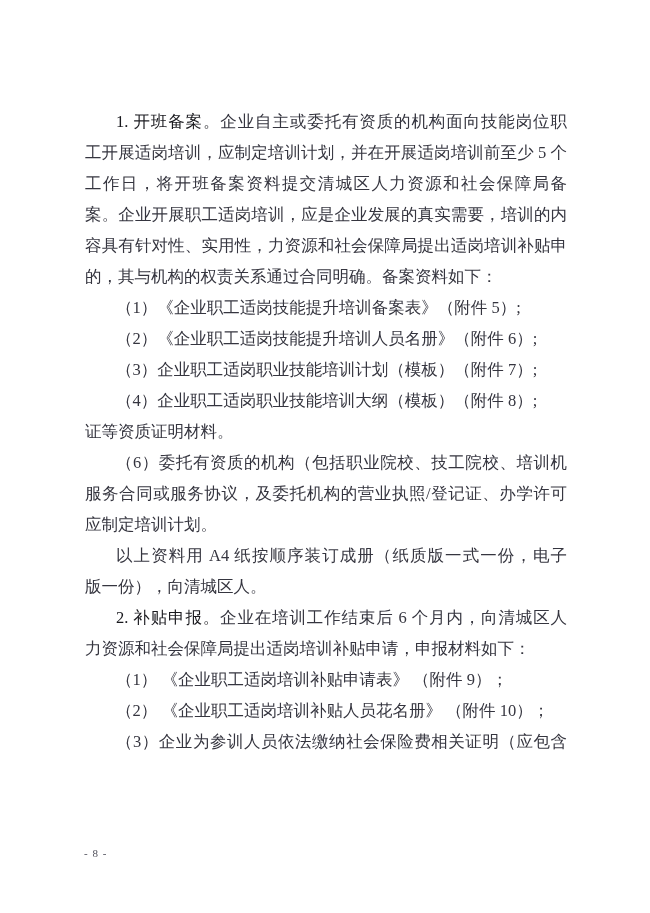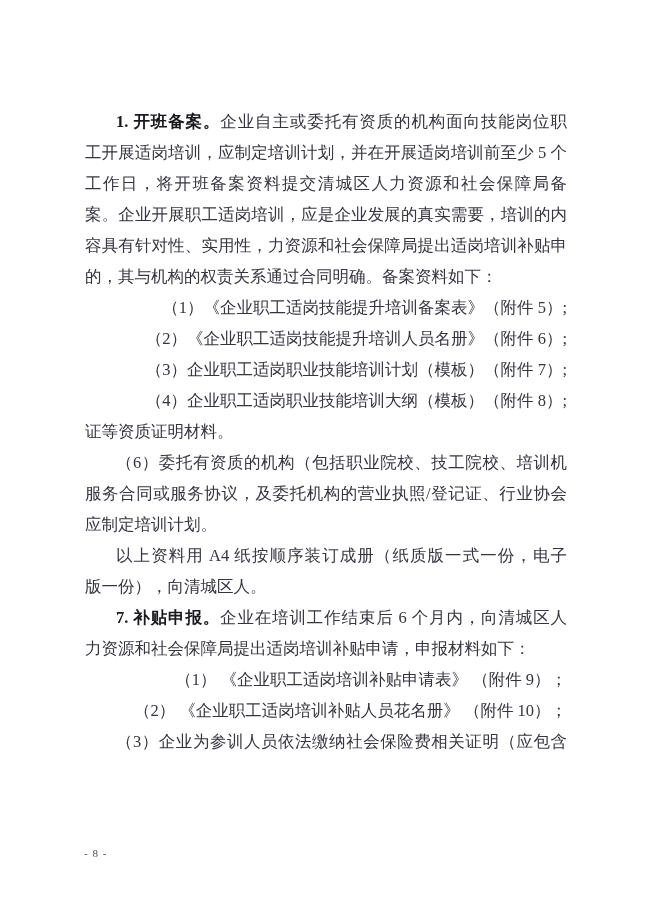--- a/index.html
+++ b/index.html
@@ -29,24 +29,23 @@
     white-space: nowrap;
     overflow: hidden;
   }
   .line.justify {
     white-space: normal;
     text-align: justify;
     text-align-last: justify;
   }
   .line.indent {
     text-indent: 31px;
-    text-align: right;
   }
   .bold {
-    font-weight: bold;
+    font-weight: normal;
     color: #18181d;
   }
   .page-number {
     position: absolute;
     left: 84px;
     top: 845px;
     font-size: 11px;
     line-height: 16px;
     color: #4d4d58;
     letter-spacing: 1px;
@@ -62,24 +61,24 @@
       <div class="line justify"><span>工作日，将开班备案资料提交清城区人力资源和社会保障局备</span></div>
       <div class="line justify"><span>案。企业开展职工适岗培训，应是企业发展的真实需要，培训的内</span></div>
       <div class="line justify"><span>容具有针对性、实用性，力资源和社会保障局提出适岗培训补贴申请</span></div>
       <div class="line"><span>的，其与机构的权责关系通过合同明确。备案资料如下：</span></div>
       <div class="line indent"><span>（1）《企业职工适岗技能提升培训备案表》（附件 5）;</span></div>
       <div class="line indent"><span>（2）《企业职工适岗技能提升培训人员名册》（附件 6）;</span></div>
       <div class="line indent"><span>（3）企业职工适岗职业技能培训计划（模板）（附件 7）;</span></div>
       <div class="line indent"><span>（4）企业职工适岗职业技能培训大纲（模板）（附件 8）;</span></div>
       <div class="line"><span>证等资质证明材料。</span></div>
       <div class="line indent justify"><span>（6）委托有资质的机构（包括职业院校、技工院校、培训机</span></div>
-      <div class="line justify"><span>服务合同或服务协议，及委托机构的营业执照/登记证、行业协会</span></div>
+      <div class="line justify"><span>服务合同或服务协议，及委托机构的营业执照/登记证、办学许可</span></div>
       <div class="line"><span>应制定培训计划。</span></div>
       <div class="line indent justify"><span>以上资料用 A4 纸按顺序装订成册（纸质版一式一份，电子</span></div>
       <div class="line"><span>版一份），向清城区人。</span></div>
-      <div class="line indent justify"><span class="bold">7. 补贴申报。</span><span>企业在培训工作结束后 6 个月内，向清城区人</span></div>
+      <div class="line indent justify"><span class="bold">2. 补贴申报。</span><span>企业在培训工作结束后 6 个月内，向清城区人</span></div>
       <div class="line"><span>力资源和社会保障局提出适岗培训补贴申请，申报材料如下：</span></div>
       <div class="line indent"><span>（1） 《企业职工适岗培训补贴申请表》 （附件 9）；</span></div>
       <div class="line indent"><span>（2） 《企业职工适岗培训补贴人员花名册》 （附件 10）；</span></div>
       <div class="line indent justify"><span>（3）企业为参训人员依法缴纳社会保险费相关证明（应包含</span></div>
     </div>
   <div class="page-number">- 8 -</div>
 </div>
 
 </body></html>

